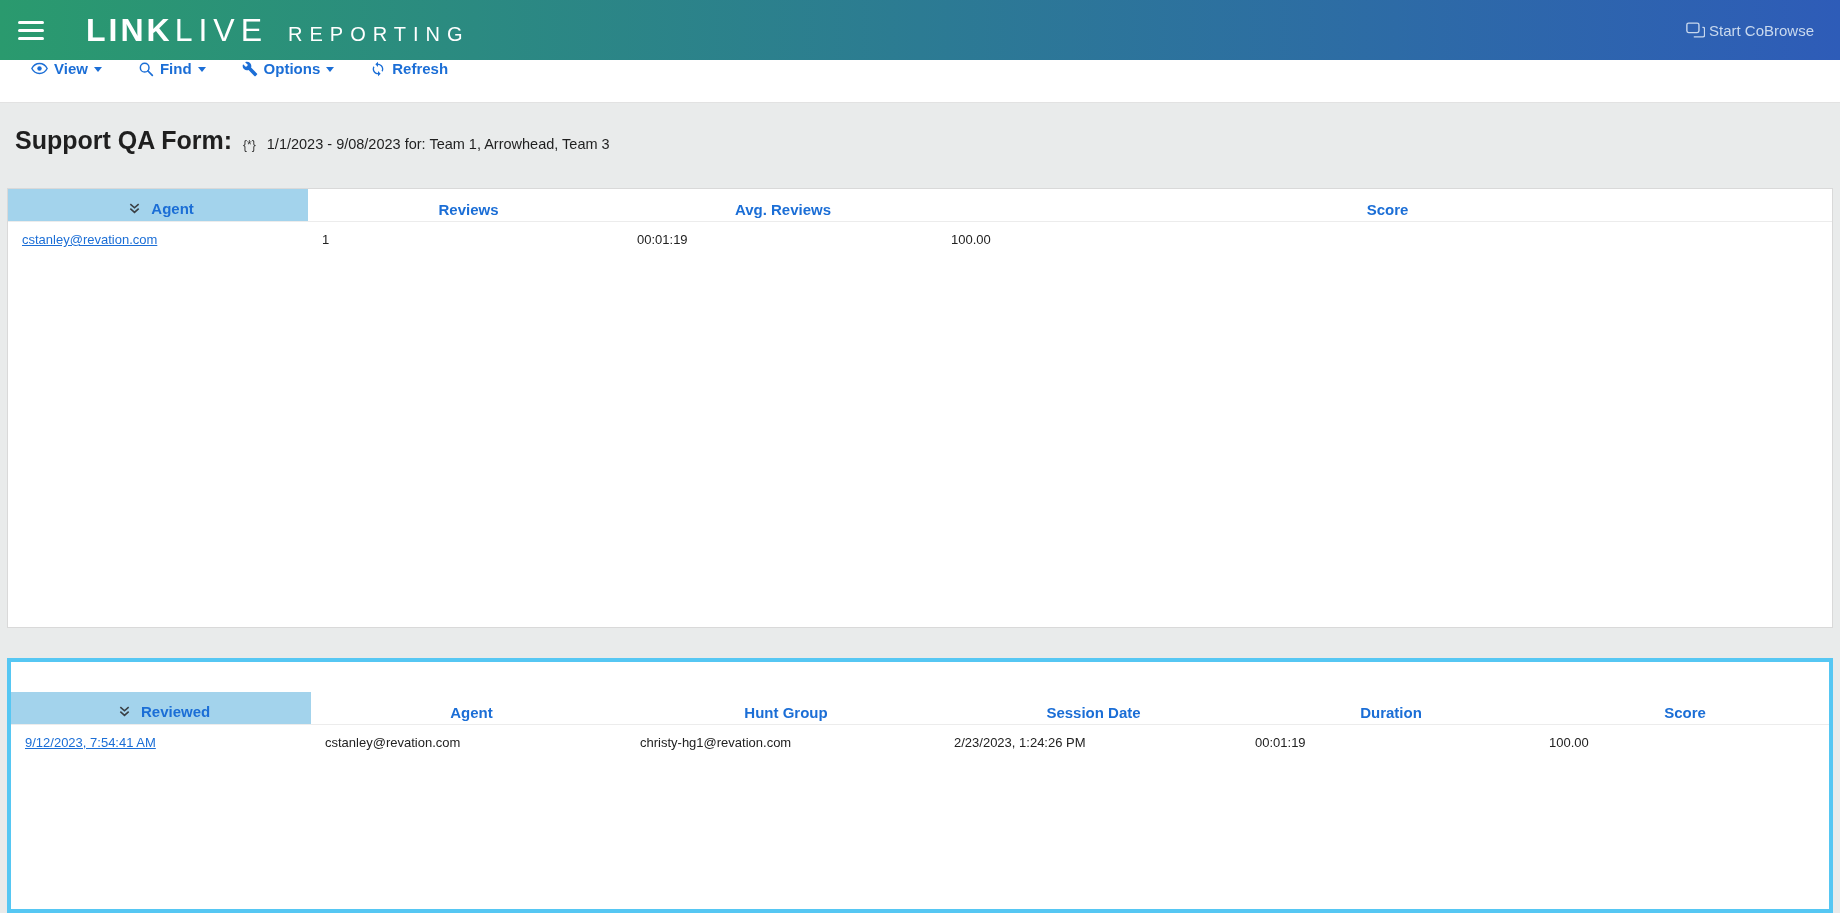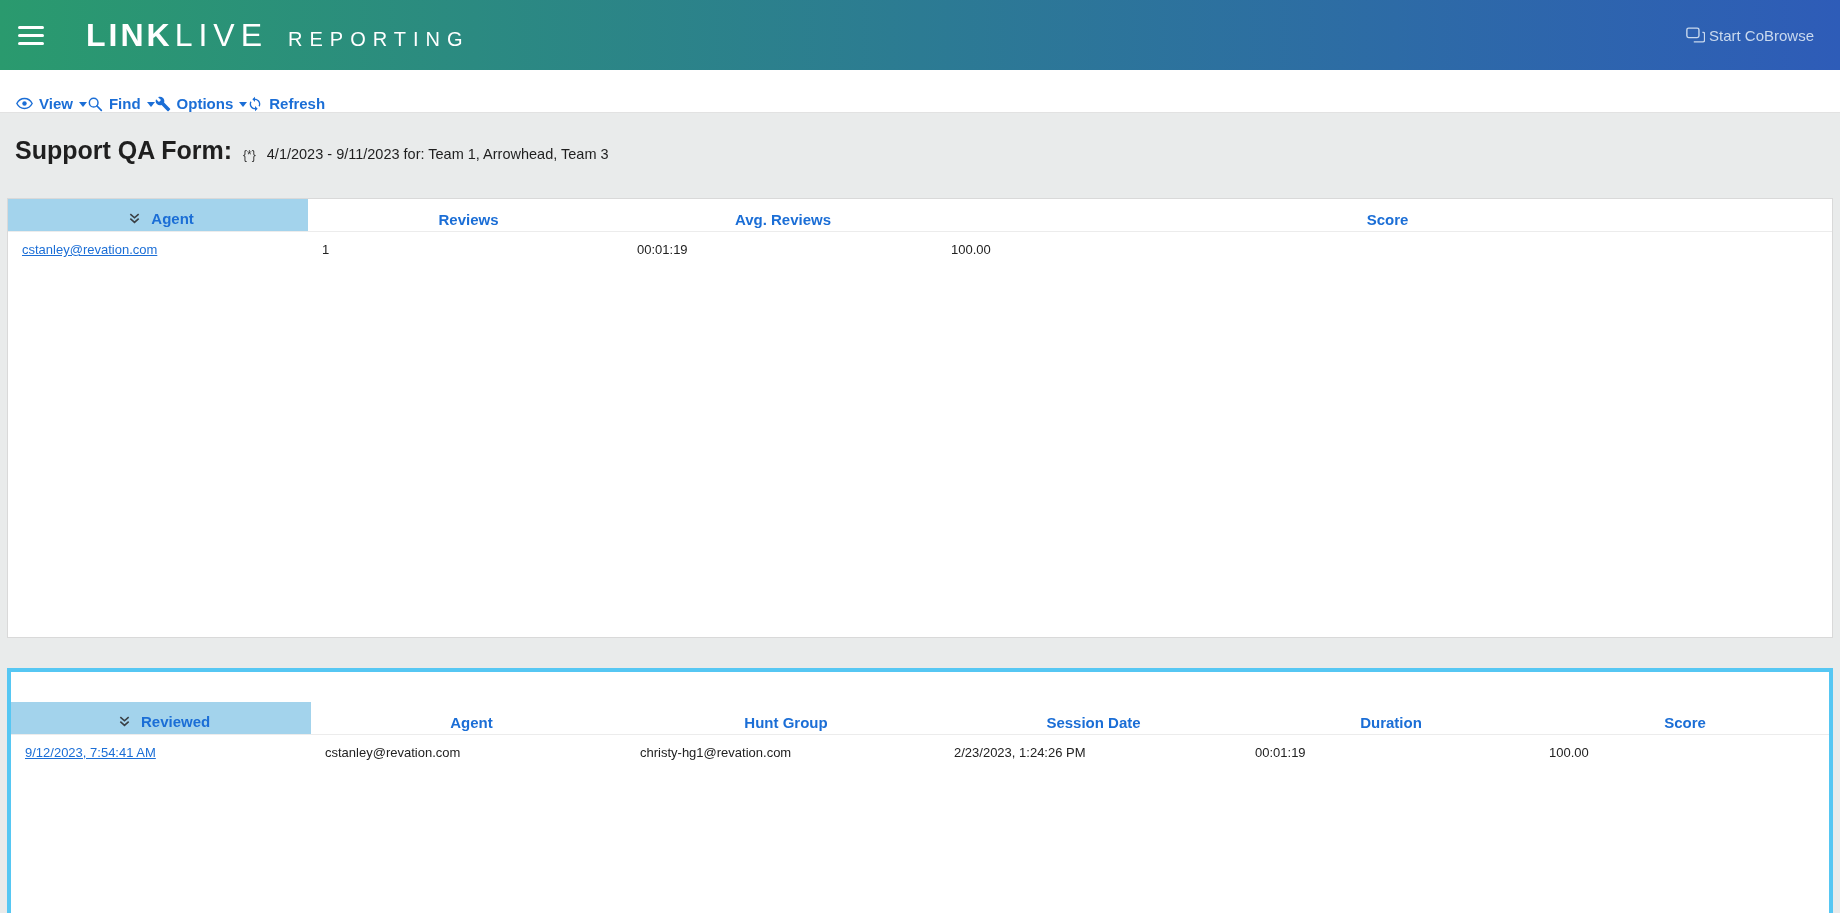--- a/index.html
+++ b/index.html
@@ -17,42 +17,42 @@
   html,body{margin:0;padding:0;}
   body{
     width:1840px;height:913px;
     background:var(--page-bg,#e9ebeb);
     font-family:"Liberation Sans", sans-serif;
     overflow:hidden;
   }
 
   
   .app-header{
-    height:70px;
+    height:60px;
     background:linear-gradient(90deg,var(--header-gradient-start,#2a9a6e) 0%,var(--header-gradient-end,#2e5cb8) 100%);
     display:flex;align-items:center;
     color:#fff;
     padding:0 26px 0 18px;
   }
   .hamburger{width:26px;display:flex;flex-direction:column;gap:5px;cursor:pointer;}
   .hamburger span{display:block;height:3px;border-radius:2px;background:#fff;}
   .brand{display:flex;align-items:baseline;margin-left:42px;}
   .brand .bold{font-size:32px;font-weight:bold;letter-spacing:3px;}
   .brand .light{font-size:32px;font-weight:300;letter-spacing:6px;margin-left:2px;}
   .brand .sub{font-size:20px;font-weight:400;letter-spacing:7px;margin-left:20px;}
   .cobrowse{
     margin-left:auto;display:flex;align-items:center;gap:4px;
     color:var(--cobrowse-text,#c9d9ee);font-size:15px;cursor:pointer;
   }
   .cobrowse svg{display:block;}
 
   
   .toolbar{
     height:43px;background:#fff;border-bottom:1px solid #e2e2e2;
-    display:flex;align-items:flex-end;padding-left:16px;
+    display:flex;align-items:flex-start;gap:36px;padding-left:31px;
   }
   .tool-item{
     display:flex;align-items:center;gap:6px;
     color:var(--accent-blue,#1b6ed6);font-size:15px;font-weight:bold;cursor:pointer;
   }
   .tool-item svg{display:block;}
   .caret{
     width:0;height:0;margin-top:2px;
     border-left:4px solid transparent;border-right:4px solid transparent;
     border-top:5px solid var(--accent-blue,#1b6ed6);
@@ -153,21 +153,21 @@
         <path d="M12 4V1L8 5l4 4V6c3.31 0 6 2.69 6 6 0 1.01-.25 1.97-.7 2.8l1.46 1.46C19.54 15.03 20 13.57 20 12c0-4.42-3.58-8-8-8zm0 14c-3.31 0-6-2.69-6-6 0-1.01.25-1.97.7-2.8L5.24 7.74C4.46 8.97 4 10.43 4 12c0 4.42 3.58 8 8 8v3l4-4-4-4v3z"></path>
       </svg>
     </span>
     <span>Refresh</span>
   </div>
 </div>
 
 <div class="title-row">
   <h1>Support QA Form:</h1>
   <span class="title-badge">{*}</span>
-  <span class="title-range">4/1/2023 - 9/11/2023 for: Team 1, Arrowhead, Team 3</span>
+  <span class="title-range">1/1/2023 - 9/08/2023 for: Team 1, Arrowhead, Team 3</span>
 </div>
 
 <div class="panel panel-agents">
   <table>
     <colgroup>
         <col style="width:300px">
         <col style="width:315px">
         <col style="width:314px">
         <col>
       </colgroup>

